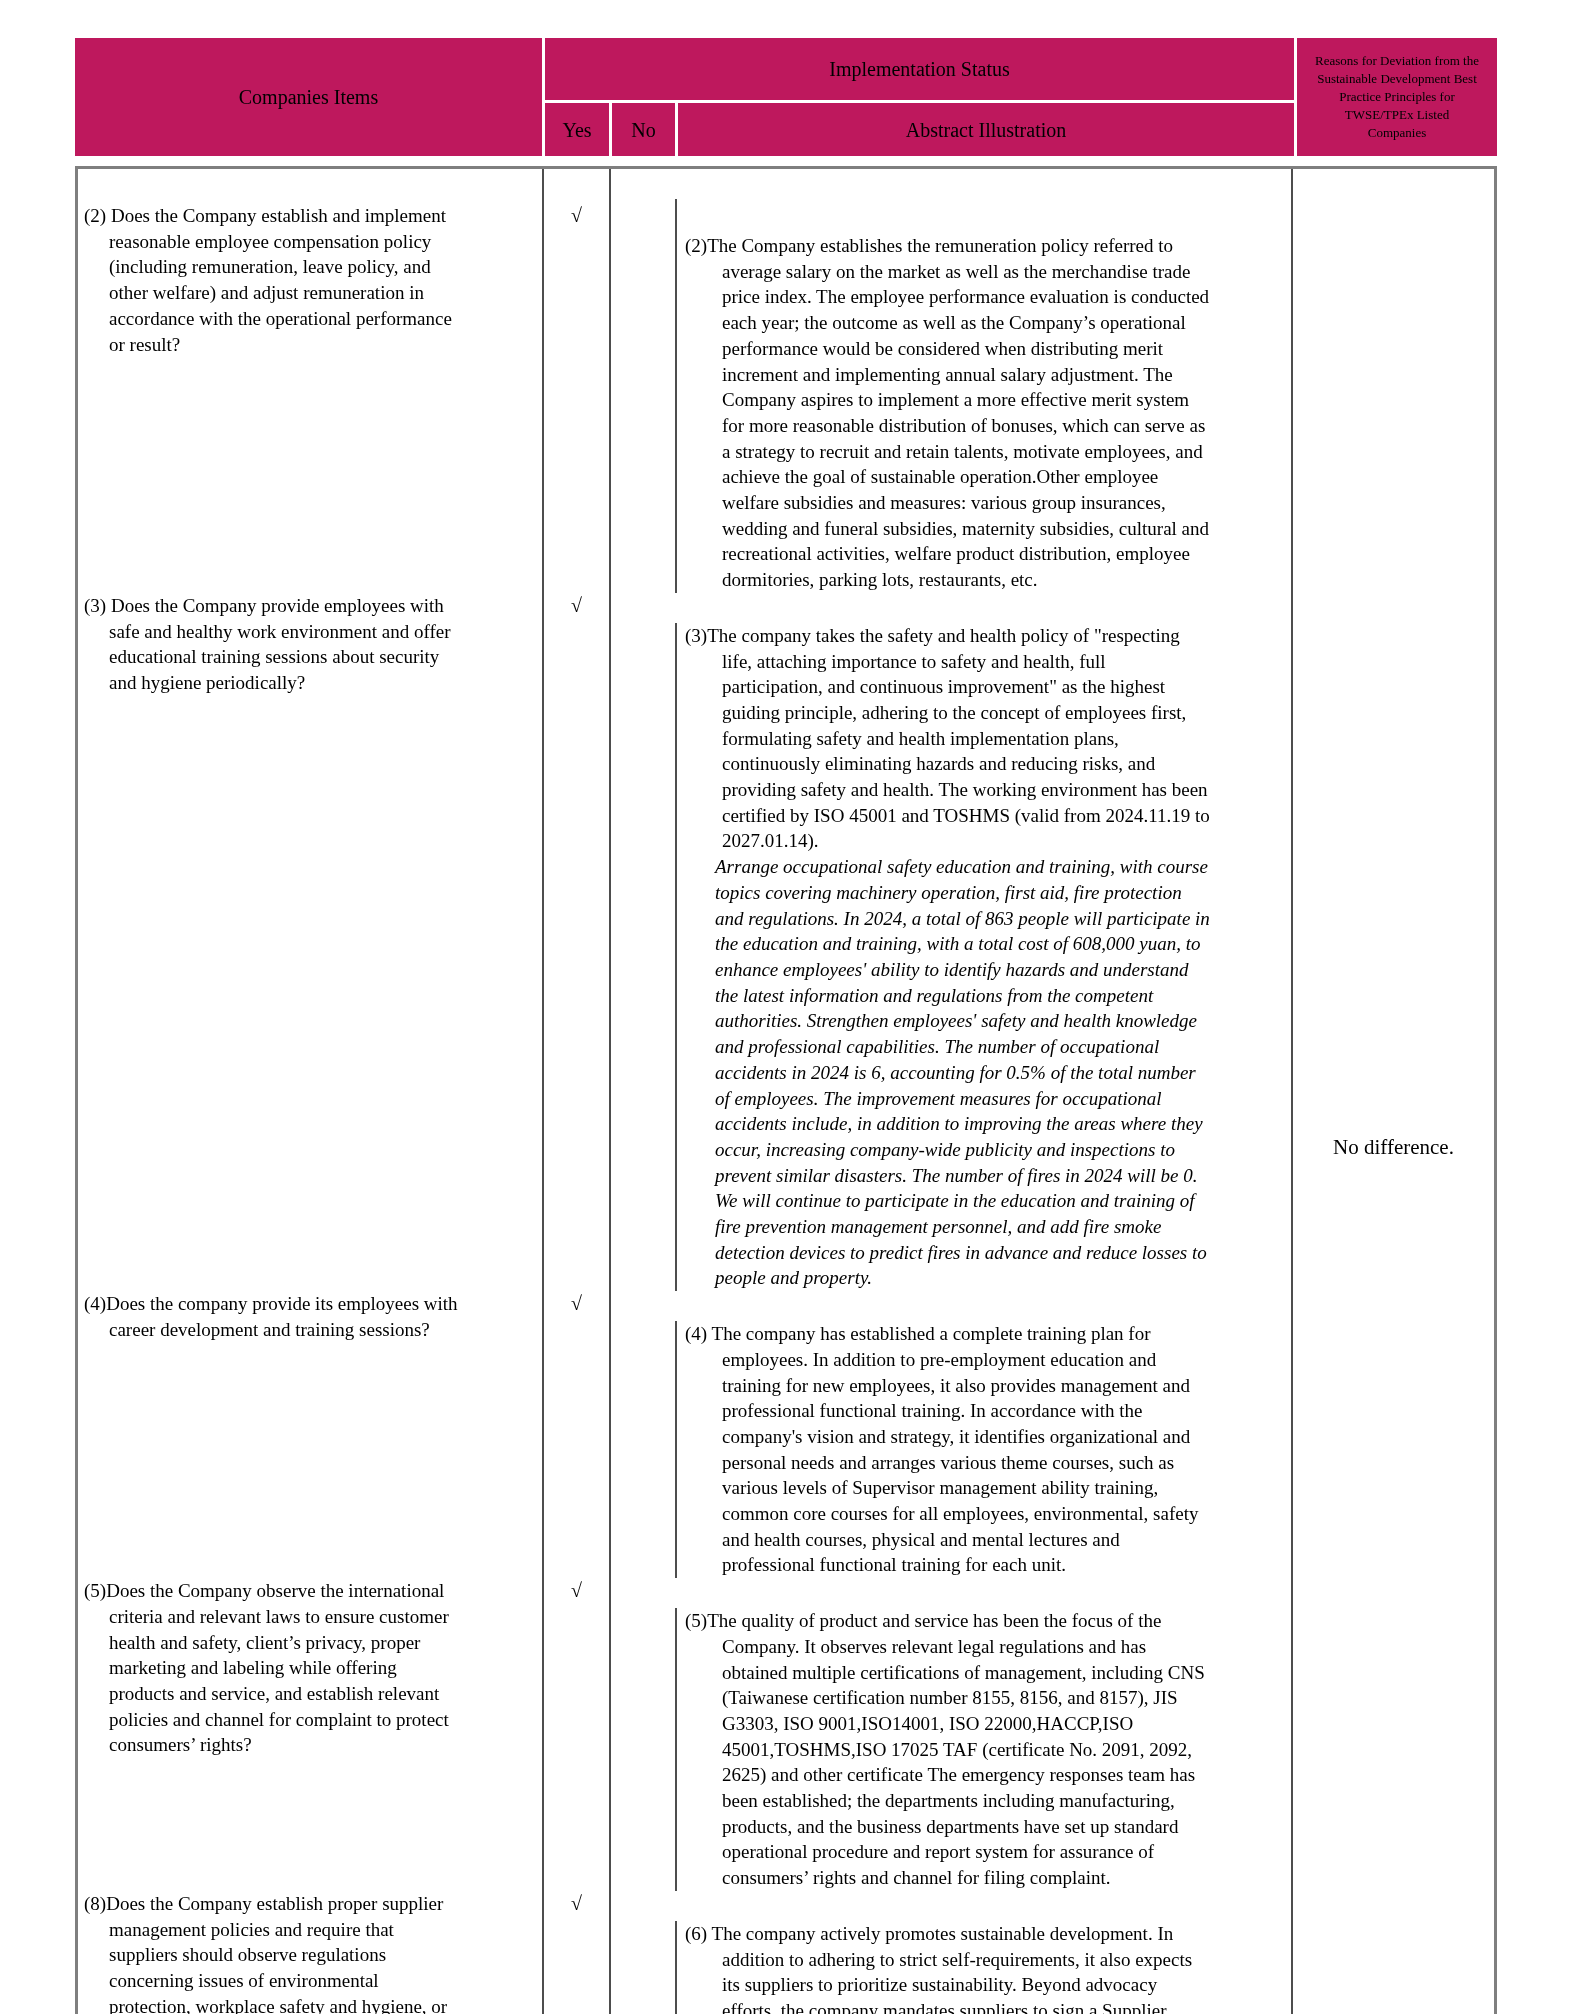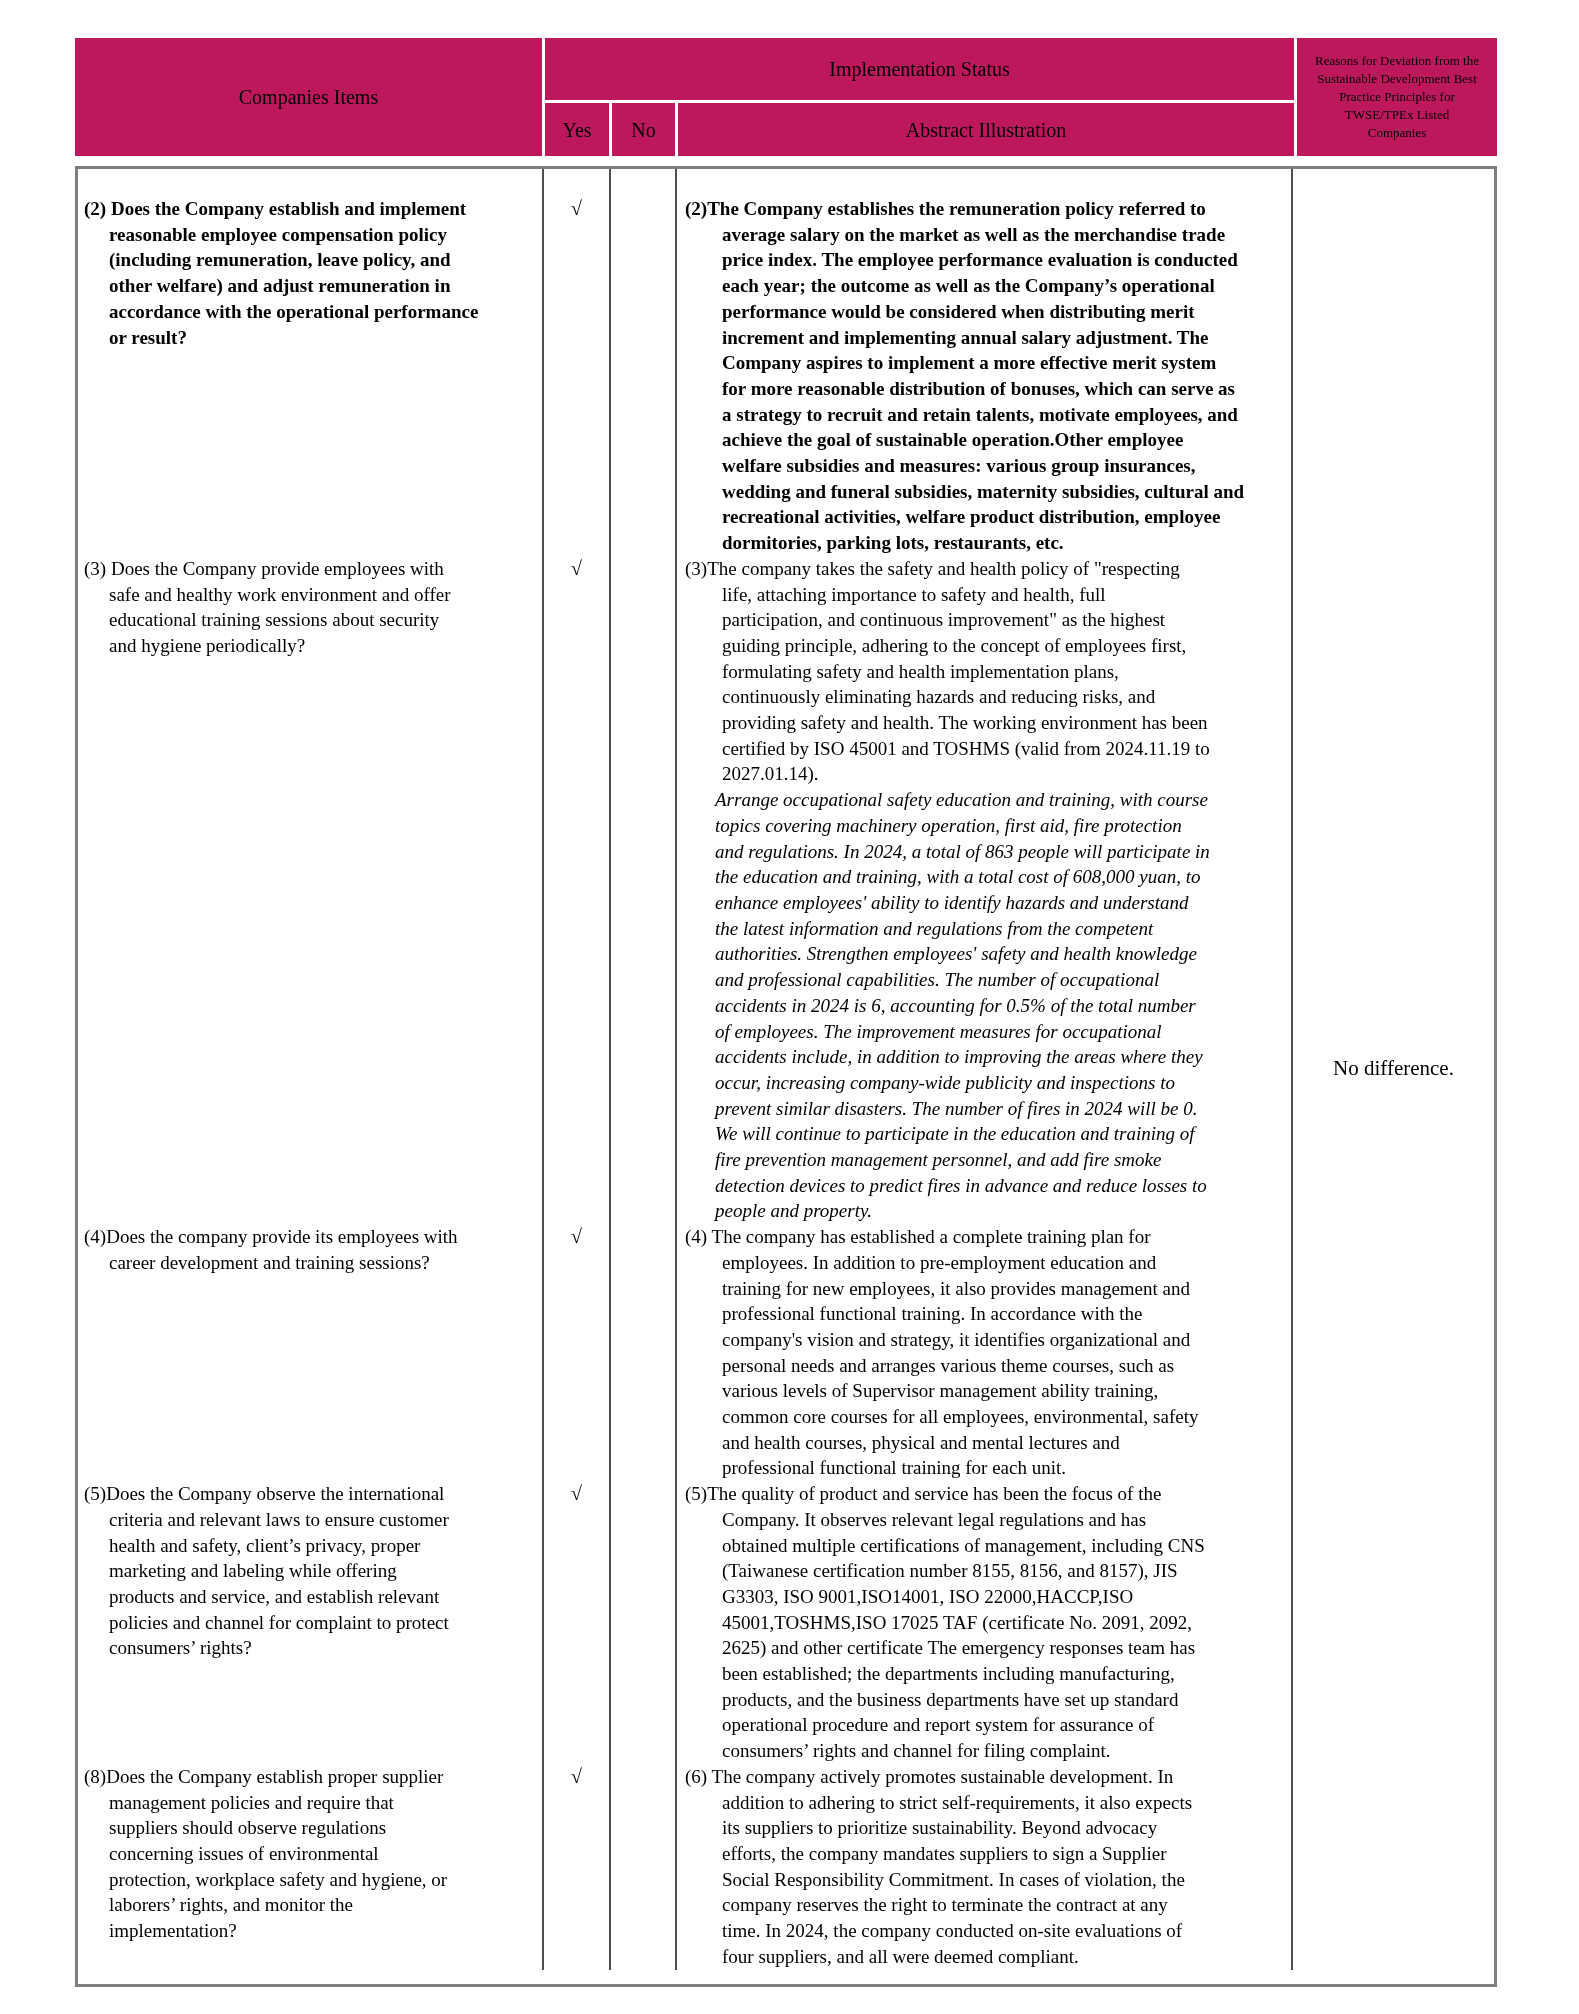--- a/index.html
+++ b/index.html
@@ -60,28 +60,28 @@
     grid-template-columns: 464px 67px 66px 616px 1fr;
     grid-auto-rows: auto;
     padding-bottom: 14px;
     background: #ffffff;
   }
   .cell { font-size: 19px; line-height: 25.7px; }
   .c2, .c3, .c4, .c5 { border-left: 2px solid #4d4d4d; }
   .c1 { grid-column: 1; }
   .c2 { grid-column: 2; }
   .c3 { grid-column: 3; }
-  .c4 { grid-column: 4; }
+  .c4 { grid-column: 4; margin-top: 30px; }
   .c5 { grid-column: 5; }
   .r1 { grid-row: 1; }
   .r2 { grid-row: 2; }
   .r3 { grid-row: 3; }
   .r4 { grid-row: 4; }
   .r5 { grid-row: 5; }
-  .pt { padding-top: 27px; font-weight: bold; }
+  .pt { padding-top: 34px; }
 
   .q-cell { padding-left: 6px; padding-right: 6px; }
   .q-text {
     white-space: pre-line;
     padding-left: 25px;
     text-indent: -25px;
   }
   .yes-cell, .no-cell {
     text-align: center;
     font-size: 20px;

